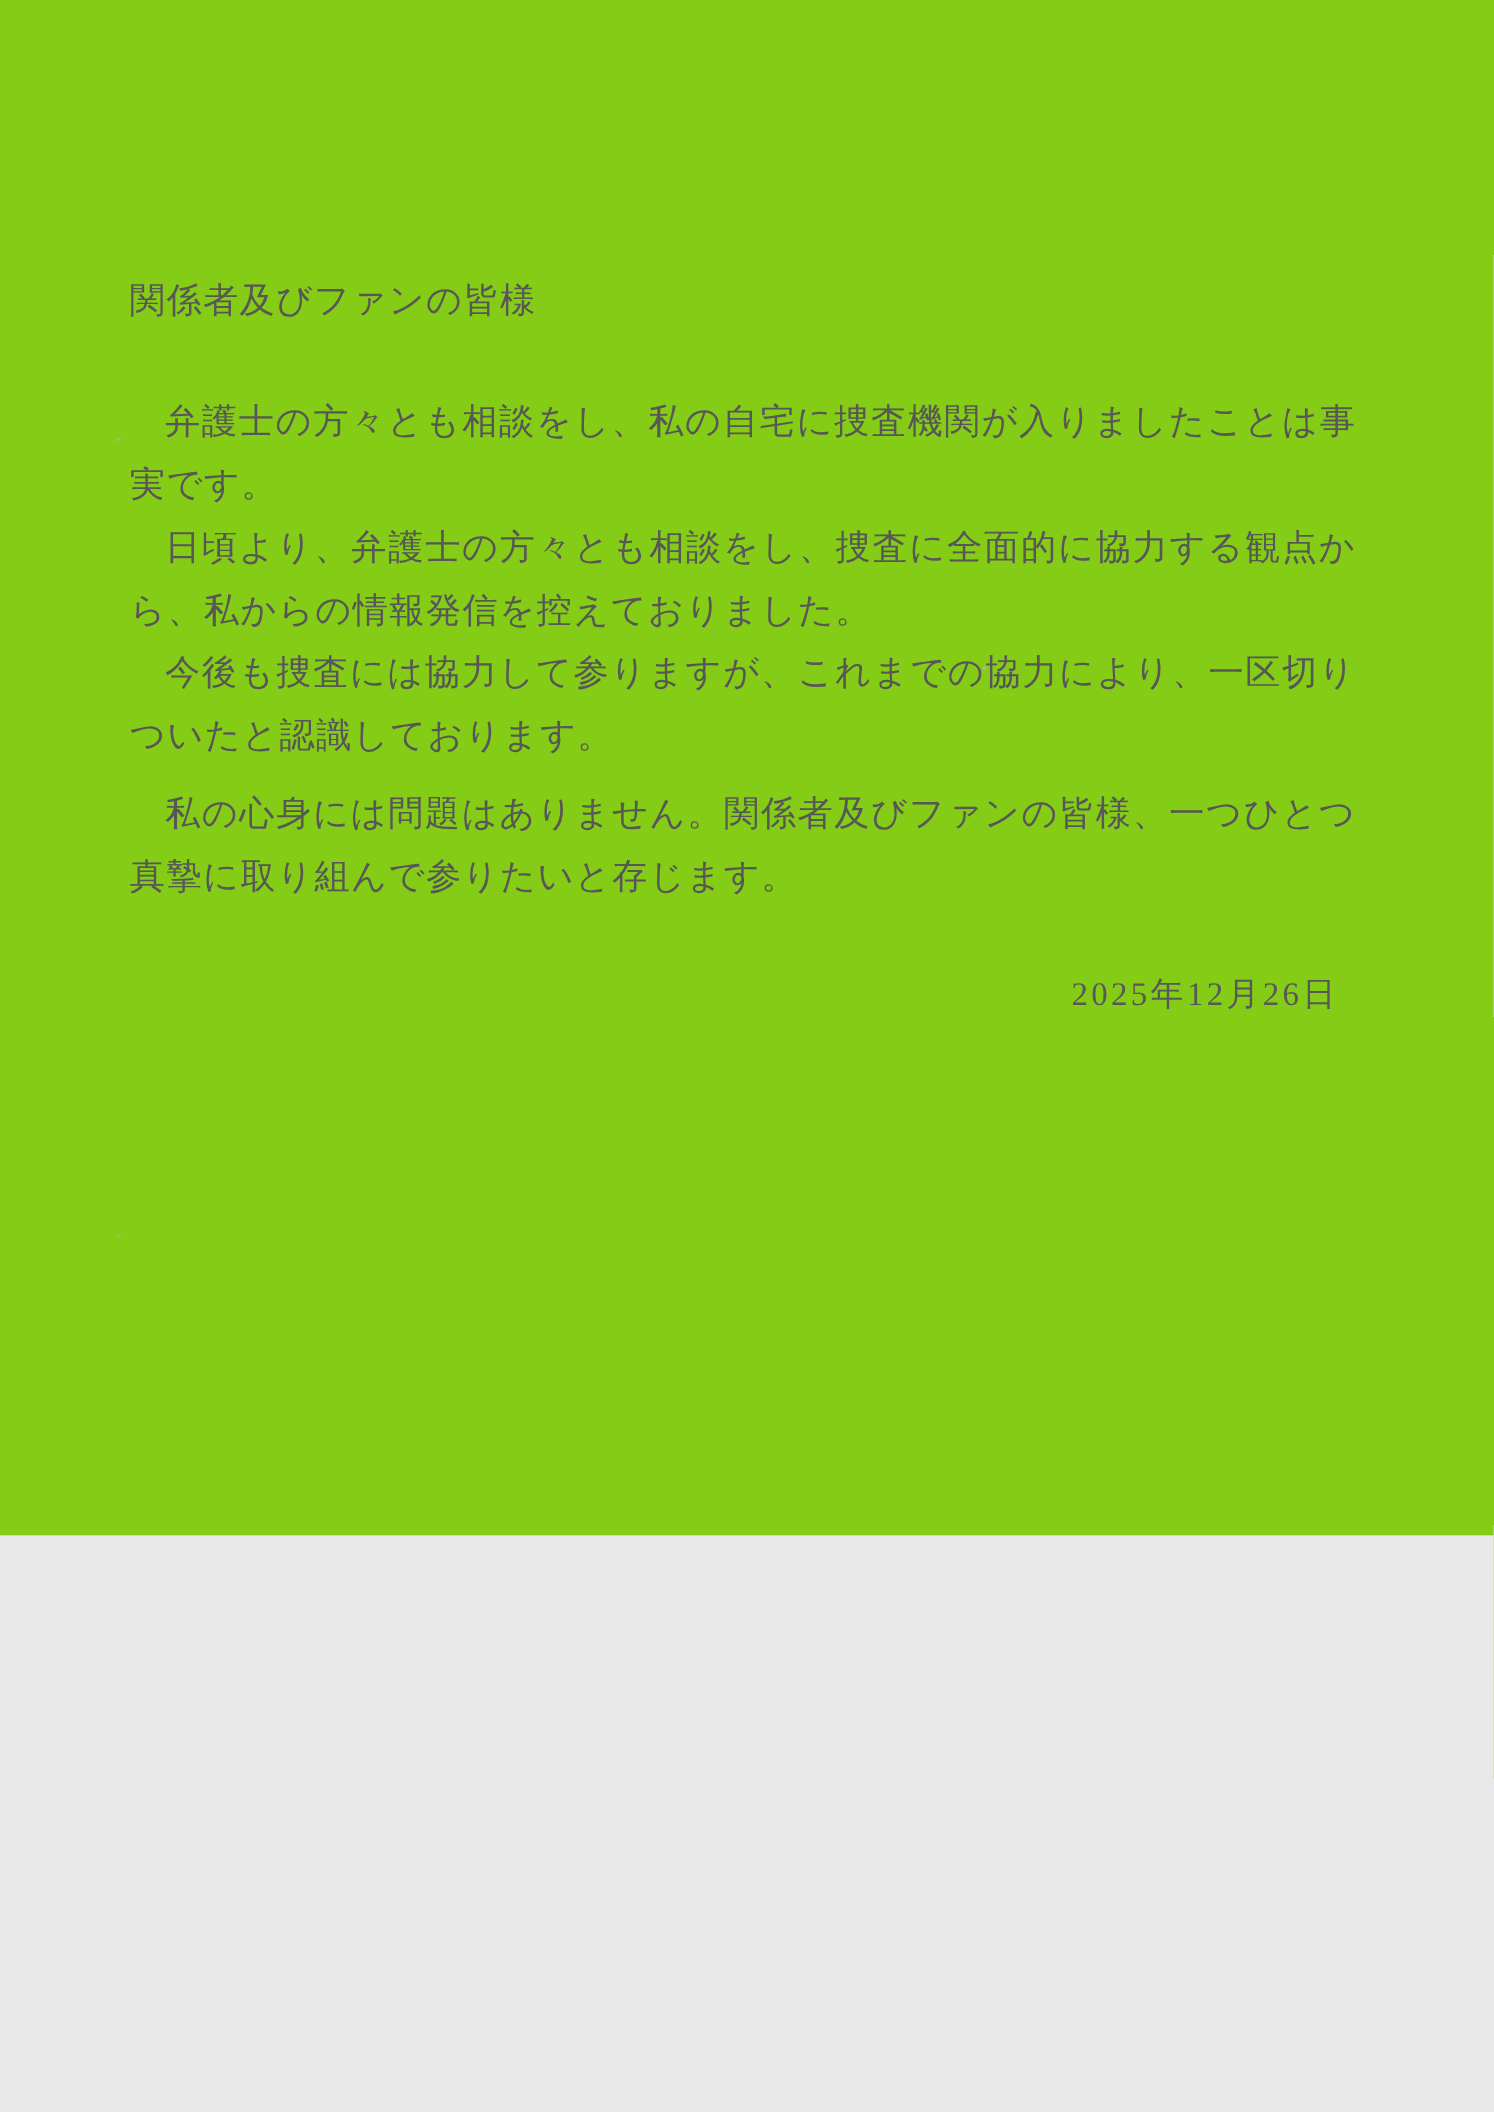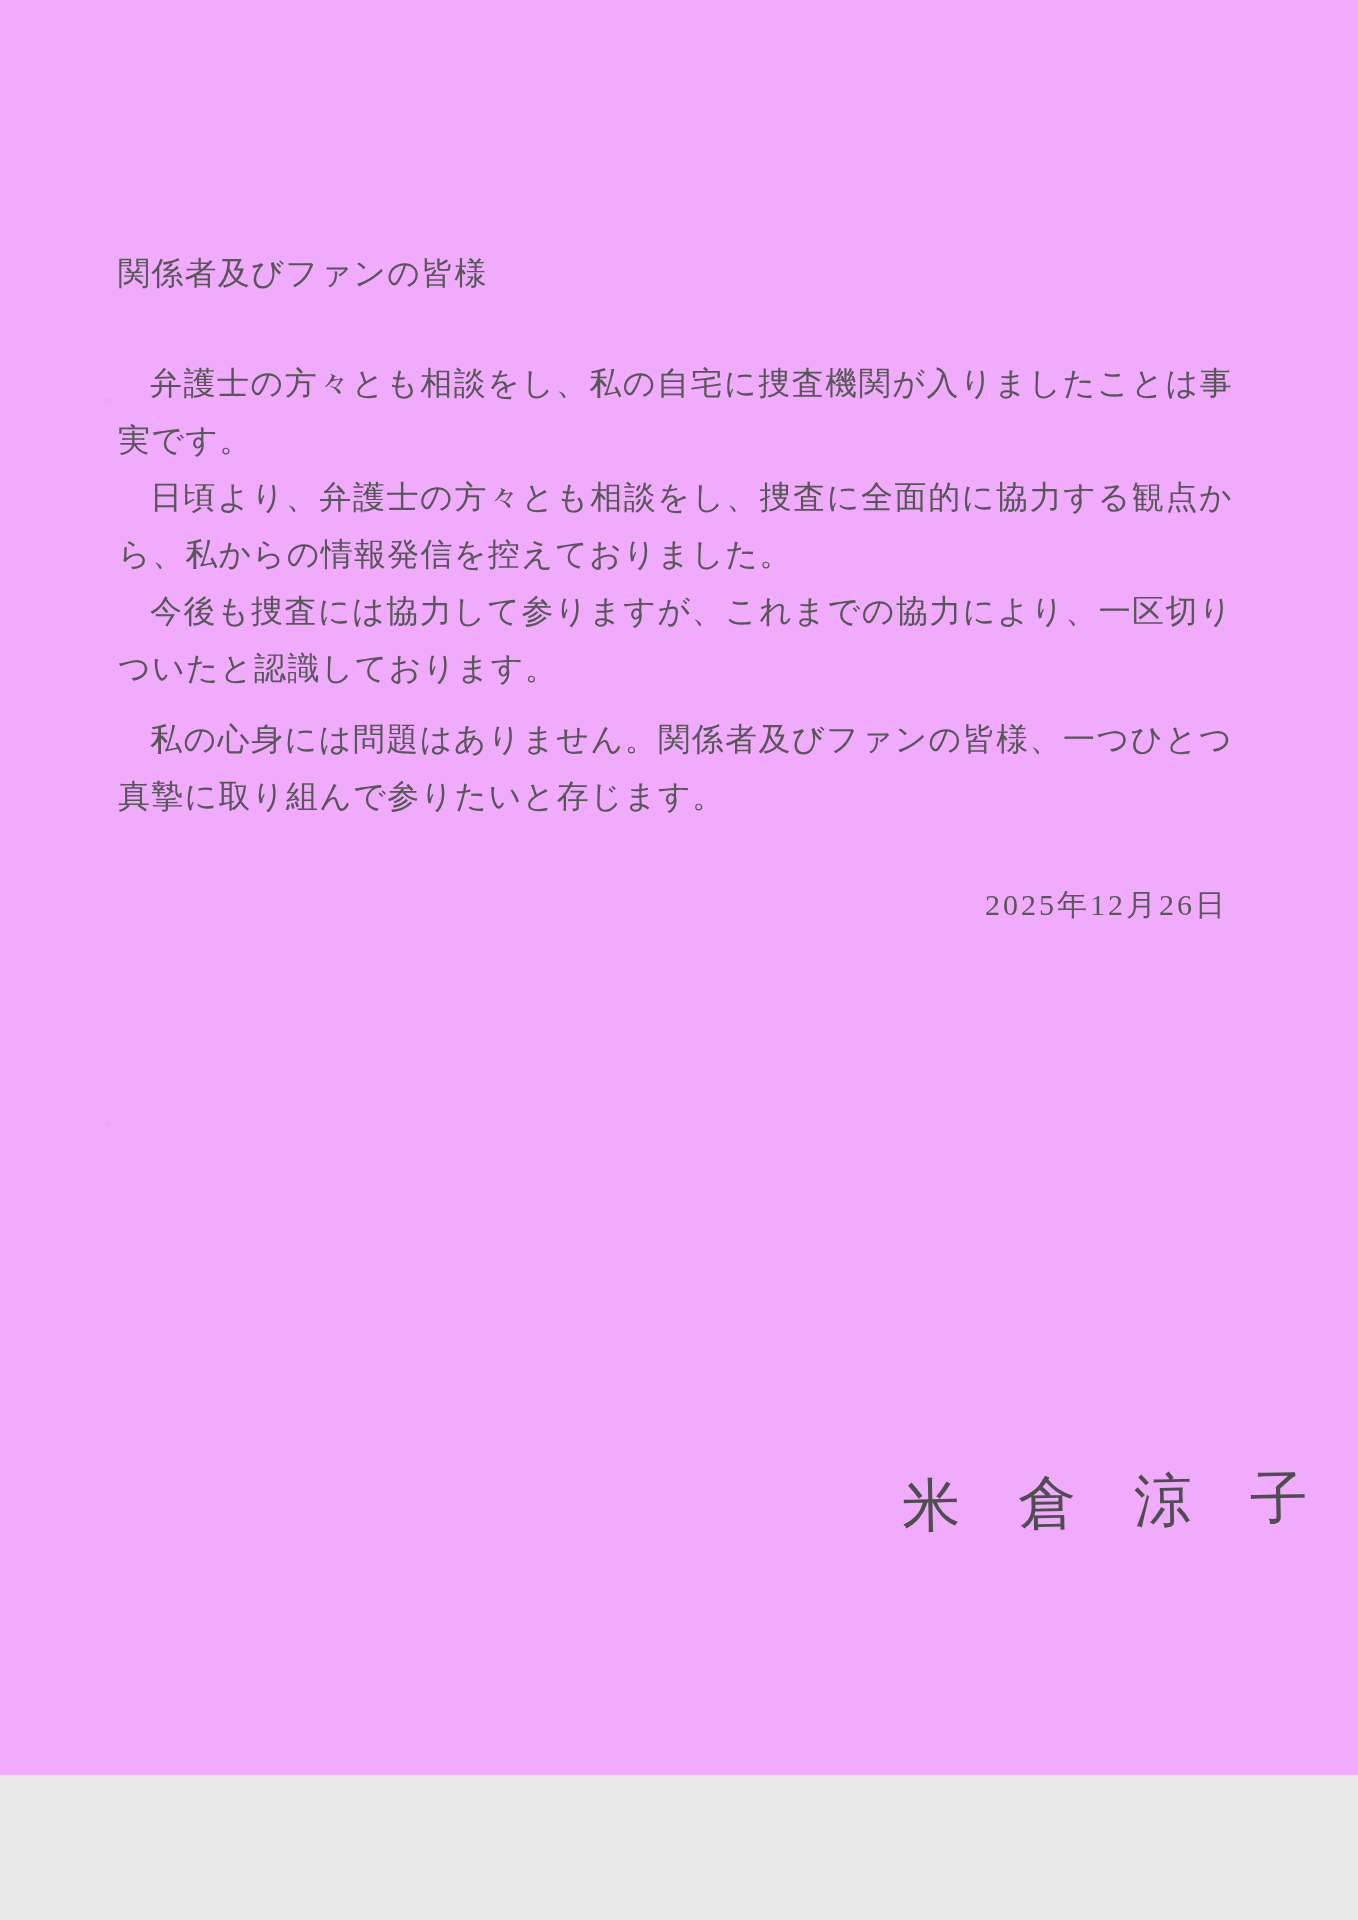--- a/index.html
+++ b/index.html
@@ -3,23 +3,23 @@
 <meta charset="utf-8">
 <style>
   html, body {
     margin: 0;
     padding: 0;
     background: #e8e8e8;
   }
   .page {
     position: relative;
     width: 1358px;
-    height: 1775px;
+    height: 1396px;
     margin: 0 auto;
-    background: #f0abfc;
+    background: #84cc16;
     overflow: hidden;
     font-family: "Liberation Serif", "DejaVu Serif", serif;
     color: #575757;
   }
   .content {
     position: absolute;
     left: 118px;
     top: 245px;
     width: 1115px;
   }
@@ -39,21 +39,21 @@
     margin: 0 0 14px 0;
   }
   p.para.tight {
     margin-bottom: 0;
   }
   .date-line {
     font-size: 30px;
     line-height: 40px;
     letter-spacing: 3px;
     text-align: right;
-    margin: 60px 5px 0 0;
+    margin: 60px 16px 0 0;
     color: #585858;
   }
   .signature {
     position: absolute;
     left: 902px;
     top: 1462px;
     font-size: 58px;
     line-height: 80px;
     letter-spacing: 58px;
     white-space: nowrap;

